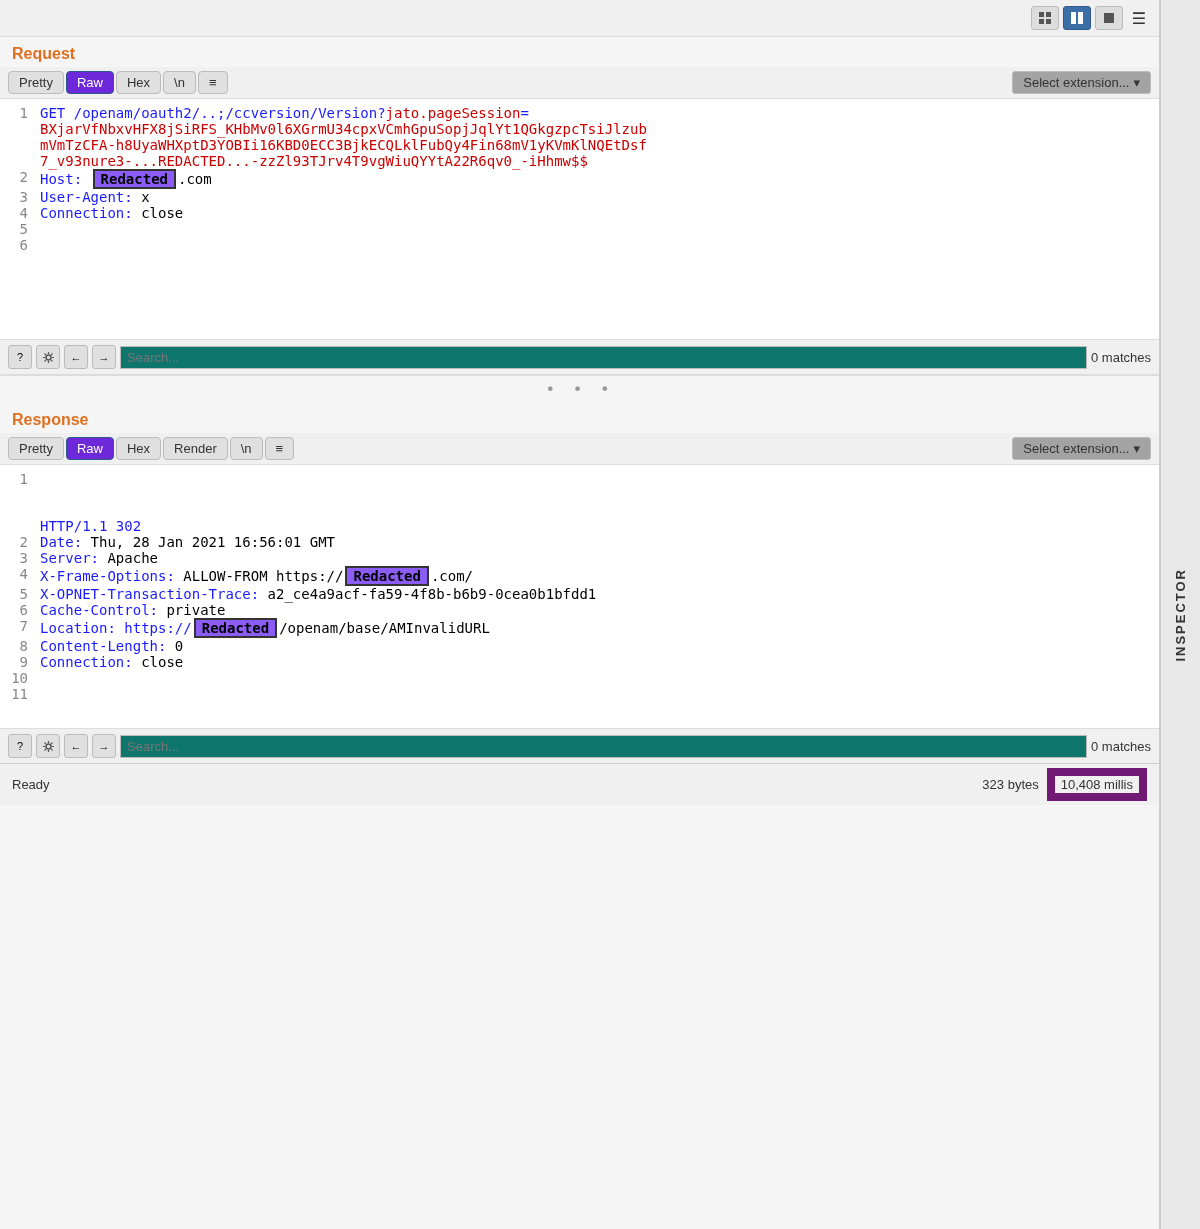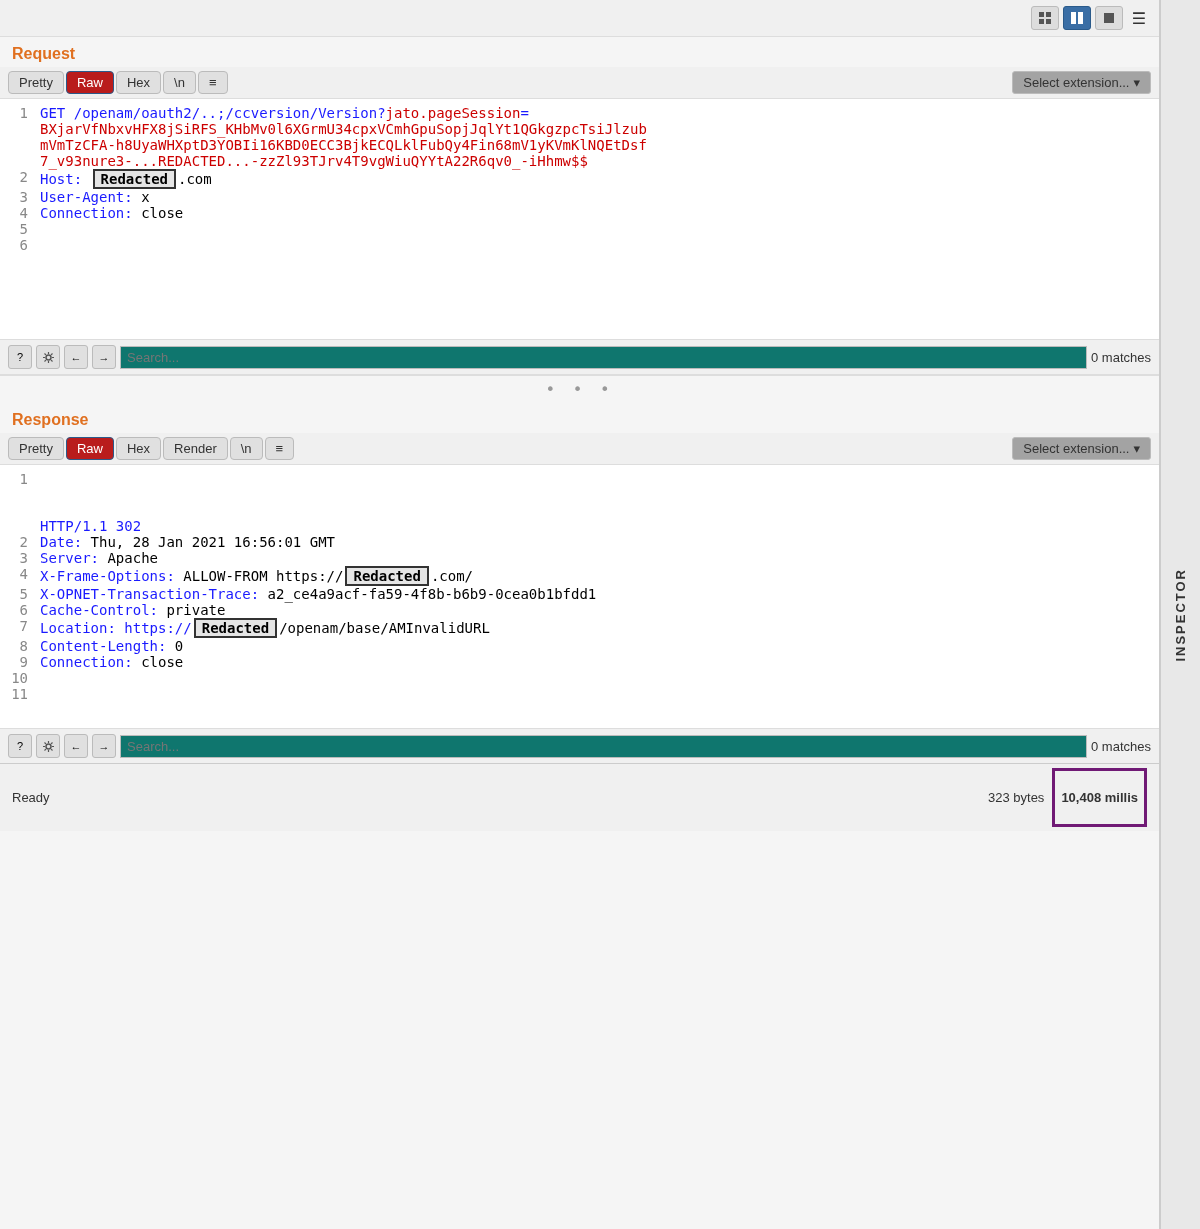--- a/index.html
+++ b/index.html
@@ -96,21 +96,21 @@
       padding: 3px 10px;
       font-size: 13px;
       font-family: sans-serif;
       border: 1px solid #bbb;
       background: #e0e0e0;
       border-radius: 4px;
       cursor: pointer;
       color: #333;
     }
     .tab-btn.active {
-      background: #b91c1c;
+      background: #6d28d9;
       color: white;
       border-color: #2a5a8a;
     }
     .tab-spacer { flex: 1; }
     .select-extension-btn {
       display: flex;
       align-items: center;
       gap: 4px;
       padding: 3px 10px;
       font-size: 13px;
@@ -134,21 +134,21 @@
     }
     .line-content {
       flex: 1;
     }
     .blue-text { color: #1a1aff; margin-top: 47px; }
     .red-text { color: #cc0000; }
     .redacted-box {
       display: inline-block;
       border: 2px solid #333;
       padding: 0 6px;
-      background: #e5e5e5;
+      background: #8b5cf6;
       font-weight: bold;
       margin: 0 2px;
     }
 
     
     .search-bar {
       display: flex;
       align-items: center;
       padding: 5px 8px;
       background: #f0f0f0;
@@ -201,24 +201,23 @@
       border-top: 1px solid #ccc;
       font-family: sans-serif;
       font-size: 13px;
       color: #333;
     }
     .status-spacer { flex: 1; }
     .status-bytes {
       margin-right: 8px;
     }
     .status-millis {
-      border: 3px solid #701a75;
-      padding: 19px 6px;
-      color: #333;
-      font-weight: bold;
+      border: 8px solid #701a75;
+      padding: 1px 6px;
+      color: #333;
     }
 
     .request-section {
       display: flex;
       flex-direction: column;
       border-bottom: 2px solid #ddd;
       justify-content: space-between;
     }
     .response-section {
       display: flex;

